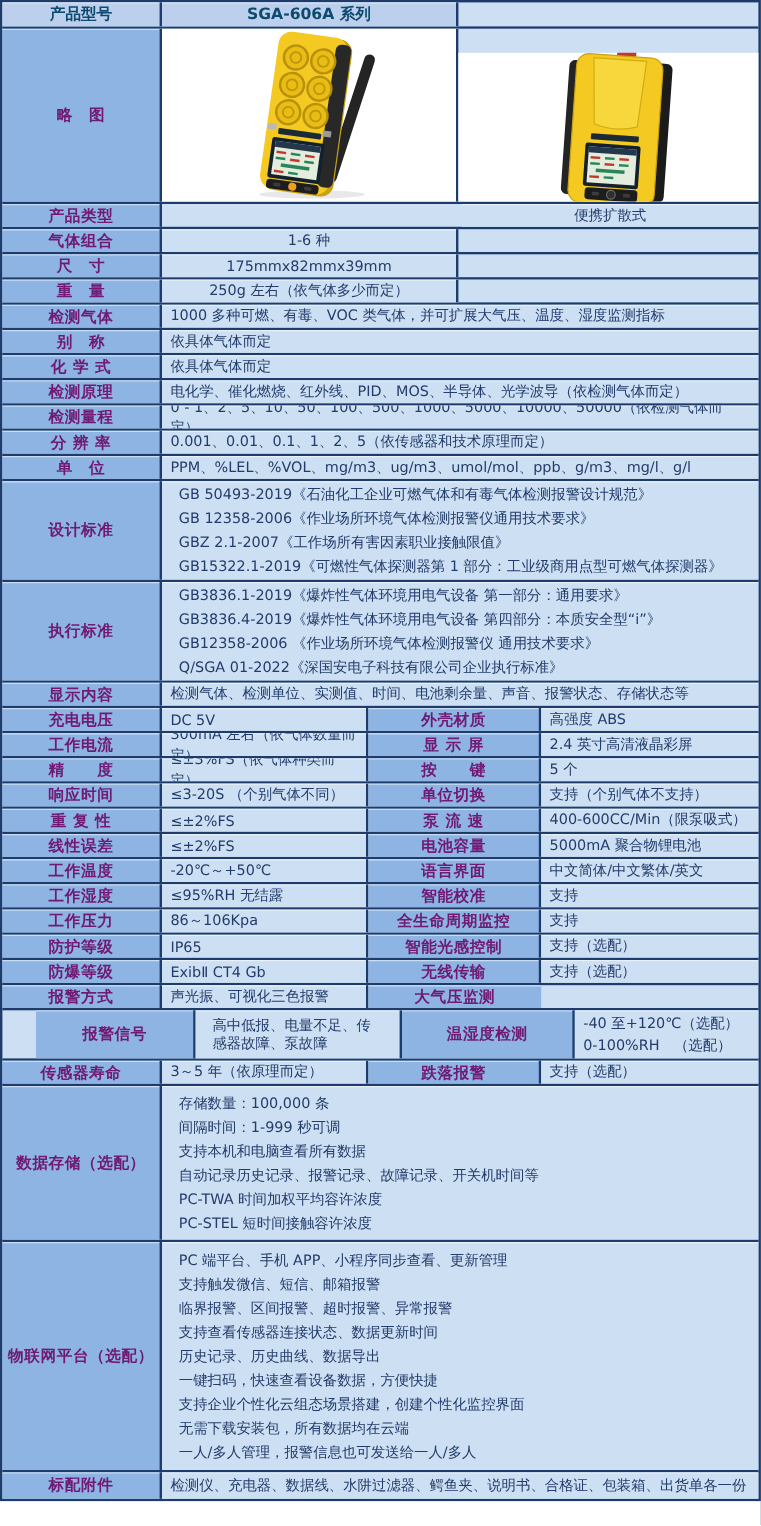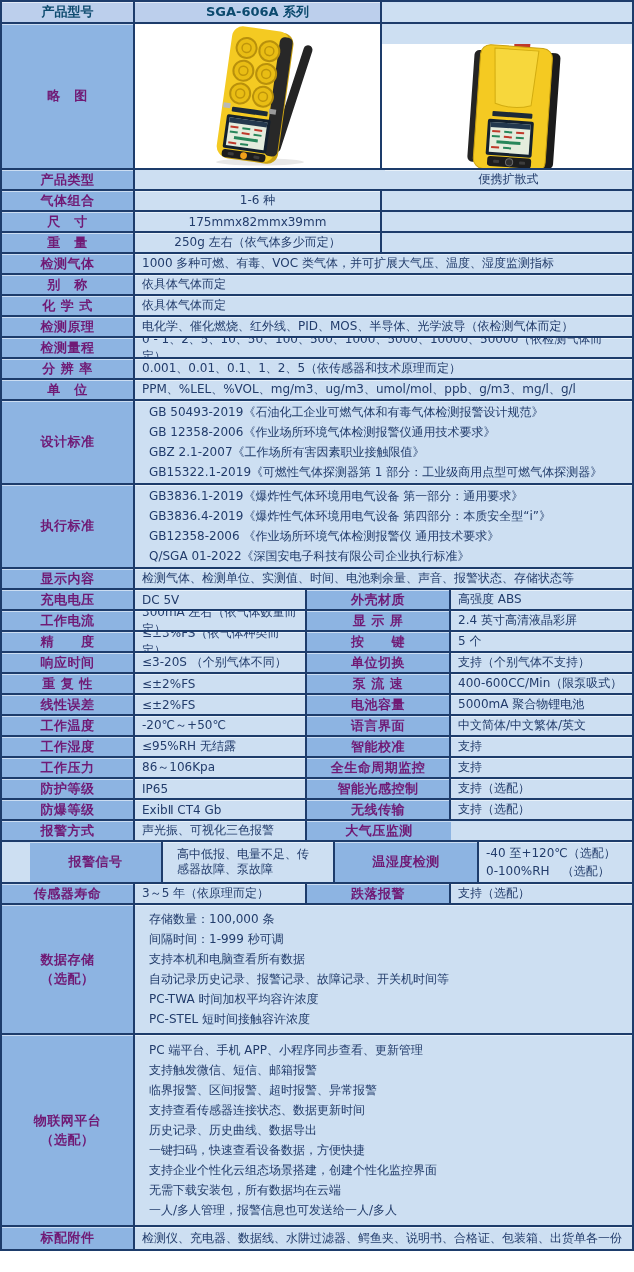--- a/index.html
+++ b/index.html
@@ -34,21 +34,21 @@
   .lab { background:#8db4e2; font-weight:bold; font-size:13px; justify-content:center;
          color:#701a75; letter-spacing:0.5px; }
   .val { background:#cddff2; font-size:12px; color:#223c6b; padding:0 7px; }
   .val.center { justify-content:center; text-align:center; padding:0 3px; }
   .header-row .cell { background:#bccfec; font-weight:bold; font-size:13px;
                       justify-content:center; color:#0c4a6e; }
   .img-cell { background:#ffffff; justify-content:center; }
 
   .lines { width:100%; padding:2px 7px; display:flex; flex-direction:column; justify-content:center; }
   .lines div { line-height:20px; white-space:nowrap; }
-  .stack { display:flex; flex-direction:column; align-items:center; line-height:19px; }
+  .stack { display:flex; flex-direction:row; align-items:center; line-height:19px; }
   .wrap2 { line-height:15px; padding:2px 7px; }
   .two-line { display:flex; flex-direction:column; justify-content:center; line-height:18px; }
 </style>
 </head>
 <body>
 
 <div class="spec-table">
 
   <div class="row header-row h-head">
     <div class="cell c1">产品型号</div>

